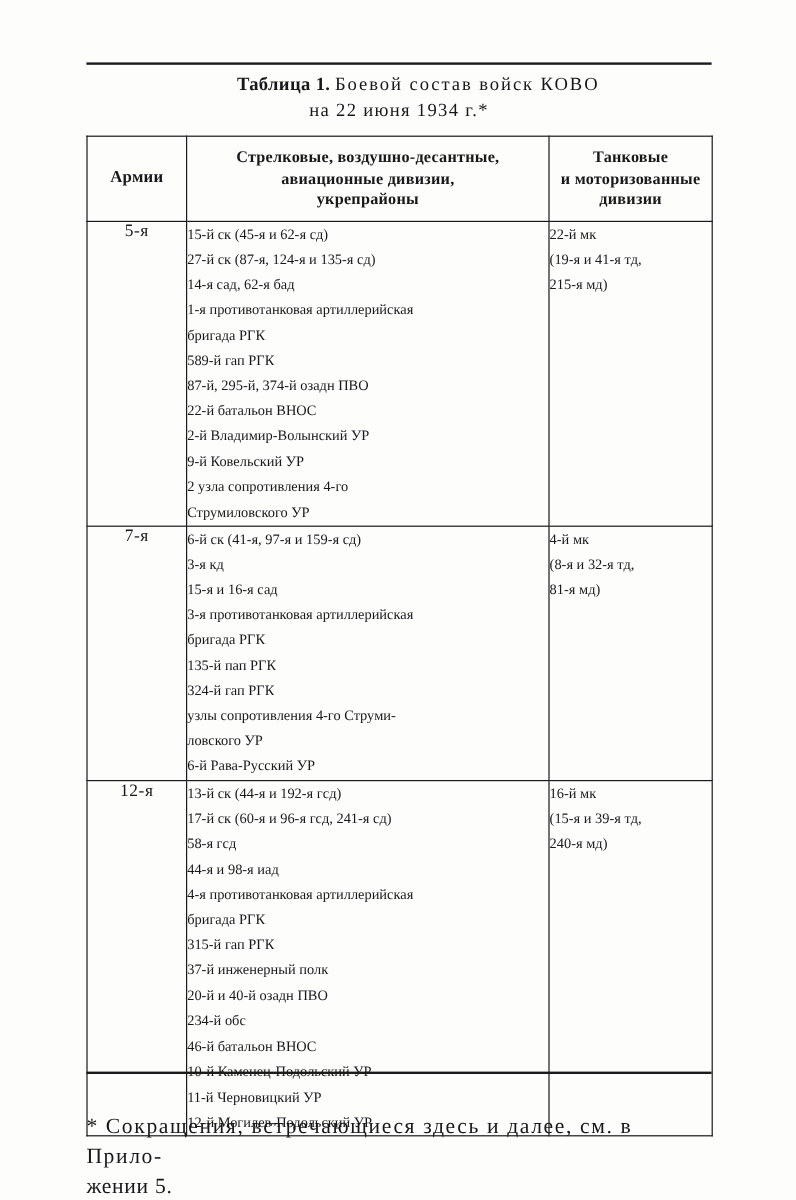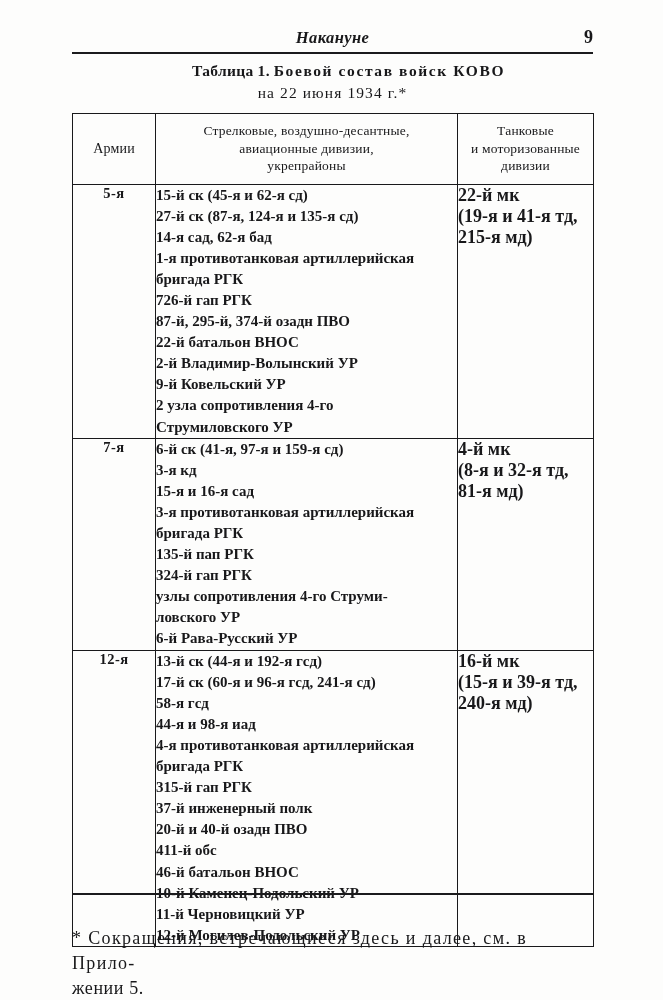--- a/index.html
+++ b/index.html
@@ -68,75 +68,74 @@
     font-size: 15.5px;
     line-height: 22px;
   }
   .caption-line1 .lead {
     font-weight: bold;
     letter-spacing: 0.3px;
     margin-left: 32px;
   }
   .caption-line1 .rest {
     letter-spacing: 1.6px;
-    font-weight: bold;
   }
   .caption-line2 {
     letter-spacing: 1.1px;
   }
 
   
   .tbl {
     position: absolute;
     left: 72px;
     top: 113px;
     width: 521px;
     border-collapse: collapse;
     table-layout: fixed;
   }
   .tbl td, .tbl th {
     border: 1.6px solid #19191b;
     vertical-align: top;
     padding: 0;
-    font-weight: bold;
+    font-weight: normal;
   }
   col.c-army  { width: 83px; }
   col.c-rifle { width: 302px; }
   col.c-tank  { width: 136px; }
 
   
   .hd th {
     vertical-align: middle;
-    font-weight: normal;
+    font-weight: bold;
     font-size: 13.5px;
     line-height: 17.5px;
     padding: 8px 4px 9px;
     letter-spacing: 0.2px;
   }
   .hd .th-army { font-size: 14px; }
 
   
   .cell-army {
     text-align: center;
     vertical-align: middle;
     font-weight: bold;
     font-size: 14.5px;
     letter-spacing: 0.5px;
   }
   .cell-list {
     padding: 9px 8px 10px 12px;
-    font-size: 15px;
+    font-size: 12px;
     line-height: 21.1px;
   }
   .cell-list .ln {
     white-space: nowrap;
   }
   .cell-tank {
     padding: 9px 6px 10px 11px;
-    font-size: 18px;
+    font-size: 12px;
     line-height: 21.1px;
   }
 
   
   .fn-rule {
     position: absolute;
     left: 72px;
     top: 893px;
     width: 521px;
     height: 2px;
@@ -157,24 +156,20 @@
   .footnote .fl2 {
     display: block;
     letter-spacing: 0.6px;
   }
 </style>
 </head>
 <body>
 
 <div class="page">
 
-  <div class="runhead">
-    <div class="runhead-title">Накануне</div>
-    <div class="runhead-folio">9</div>
-  </div>
   <div class="runhead-rule"></div>
 
   <div class="caption">
     <div class="caption-line1"><span class="lead">Таблица 1.</span> <span class="rest">Боевой состав войск КОВО</span></div>
     <div class="caption-line2">на 22 июня 1934 г.*</div>
   </div>
 
   <table class="tbl">
     <colgroup>
       <col class="c-army">
@@ -198,21 +193,21 @@
     </thead>
     <tbody>
       <tr>
         <td class="cell-army">5-я</td>
         <td class="cell-list">
             <div class="ln">15-й ск (45-я и 62-я сд)</div>
             <div class="ln">27-й ск (87-я, 124-я и 135-я сд)</div>
             <div class="ln">14-я сад, 62-я бад</div>
             <div class="ln">1-я противотанковая артиллерийская</div>
             <div class="ln">бригада РГК</div>
-            <div class="ln">726-й гап РГК</div>
+            <div class="ln">589-й гап РГК</div>
             <div class="ln">87-й, 295-й, 374-й озадн ПВО</div>
             <div class="ln">22-й батальон ВНОС</div>
             <div class="ln">2-й Владимир-Волынский УР</div>
             <div class="ln">9-й Ковельский УР</div>
             <div class="ln">2 узла сопротивления 4-го</div>
             <div class="ln">Струмиловского УР</div>
           </td>
         <td class="cell-tank">
             <div class="ln">22-й мк</div>
             <div class="ln">(19-я и 41-я тд,</div>
@@ -244,21 +239,21 @@
         <td class="cell-list">
             <div class="ln">13-й ск (44-я и 192-я гсд)</div>
             <div class="ln">17-й ск (60-я и 96-я гсд, 241-я сд)</div>
             <div class="ln">58-я гсд</div>
             <div class="ln">44-я и 98-я иад</div>
             <div class="ln">4-я противотанковая артиллерийская</div>
             <div class="ln">бригада РГК</div>
             <div class="ln">315-й гап РГК</div>
             <div class="ln">37-й инженерный полк</div>
             <div class="ln">20-й и 40-й озадн ПВО</div>
-            <div class="ln">411-й обс</div>
+            <div class="ln">234-й обс</div>
             <div class="ln">46-й батальон ВНОС</div>
             <div class="ln">10-й Каменец-Подольский УР</div>
             <div class="ln">11-й Черновицкий УР</div>
             <div class="ln">12-й Могилев-Подольский УР</div>
           </td>
         <td class="cell-tank">
             <div class="ln">16-й мк</div>
             <div class="ln">(15-я и 39-я тд,</div>
             <div class="ln">240-я мд)</div>
           </td>

